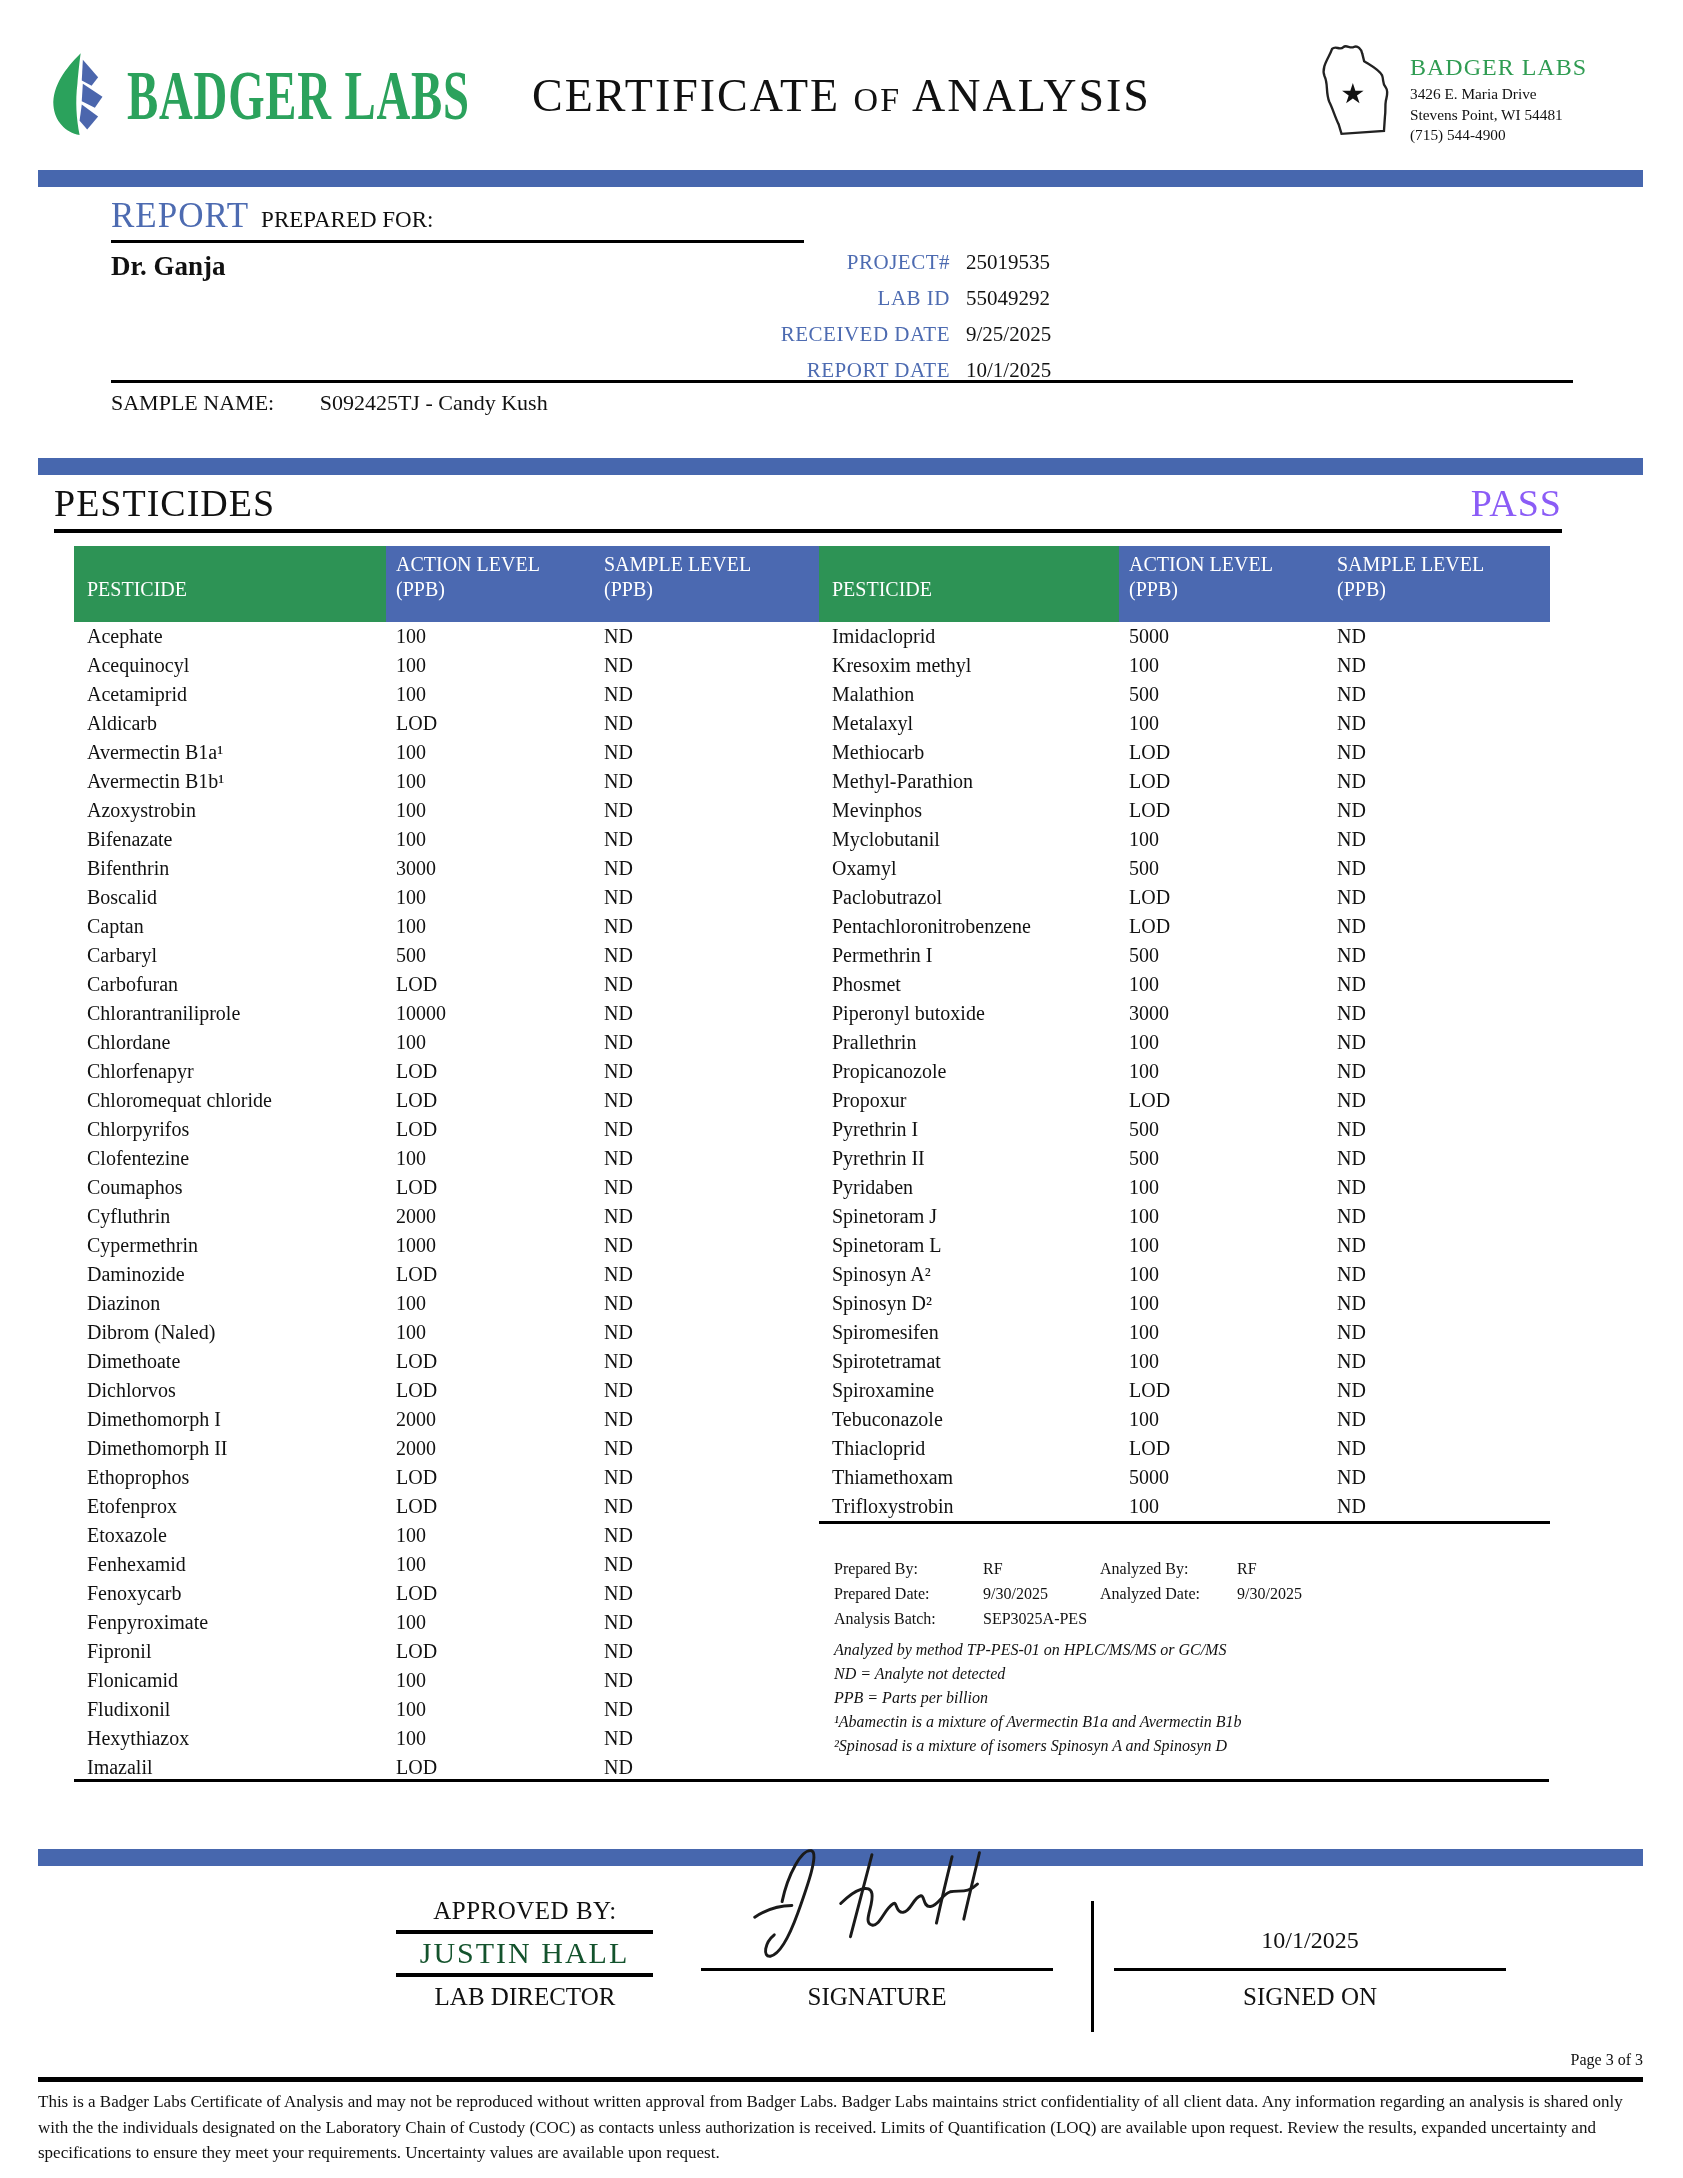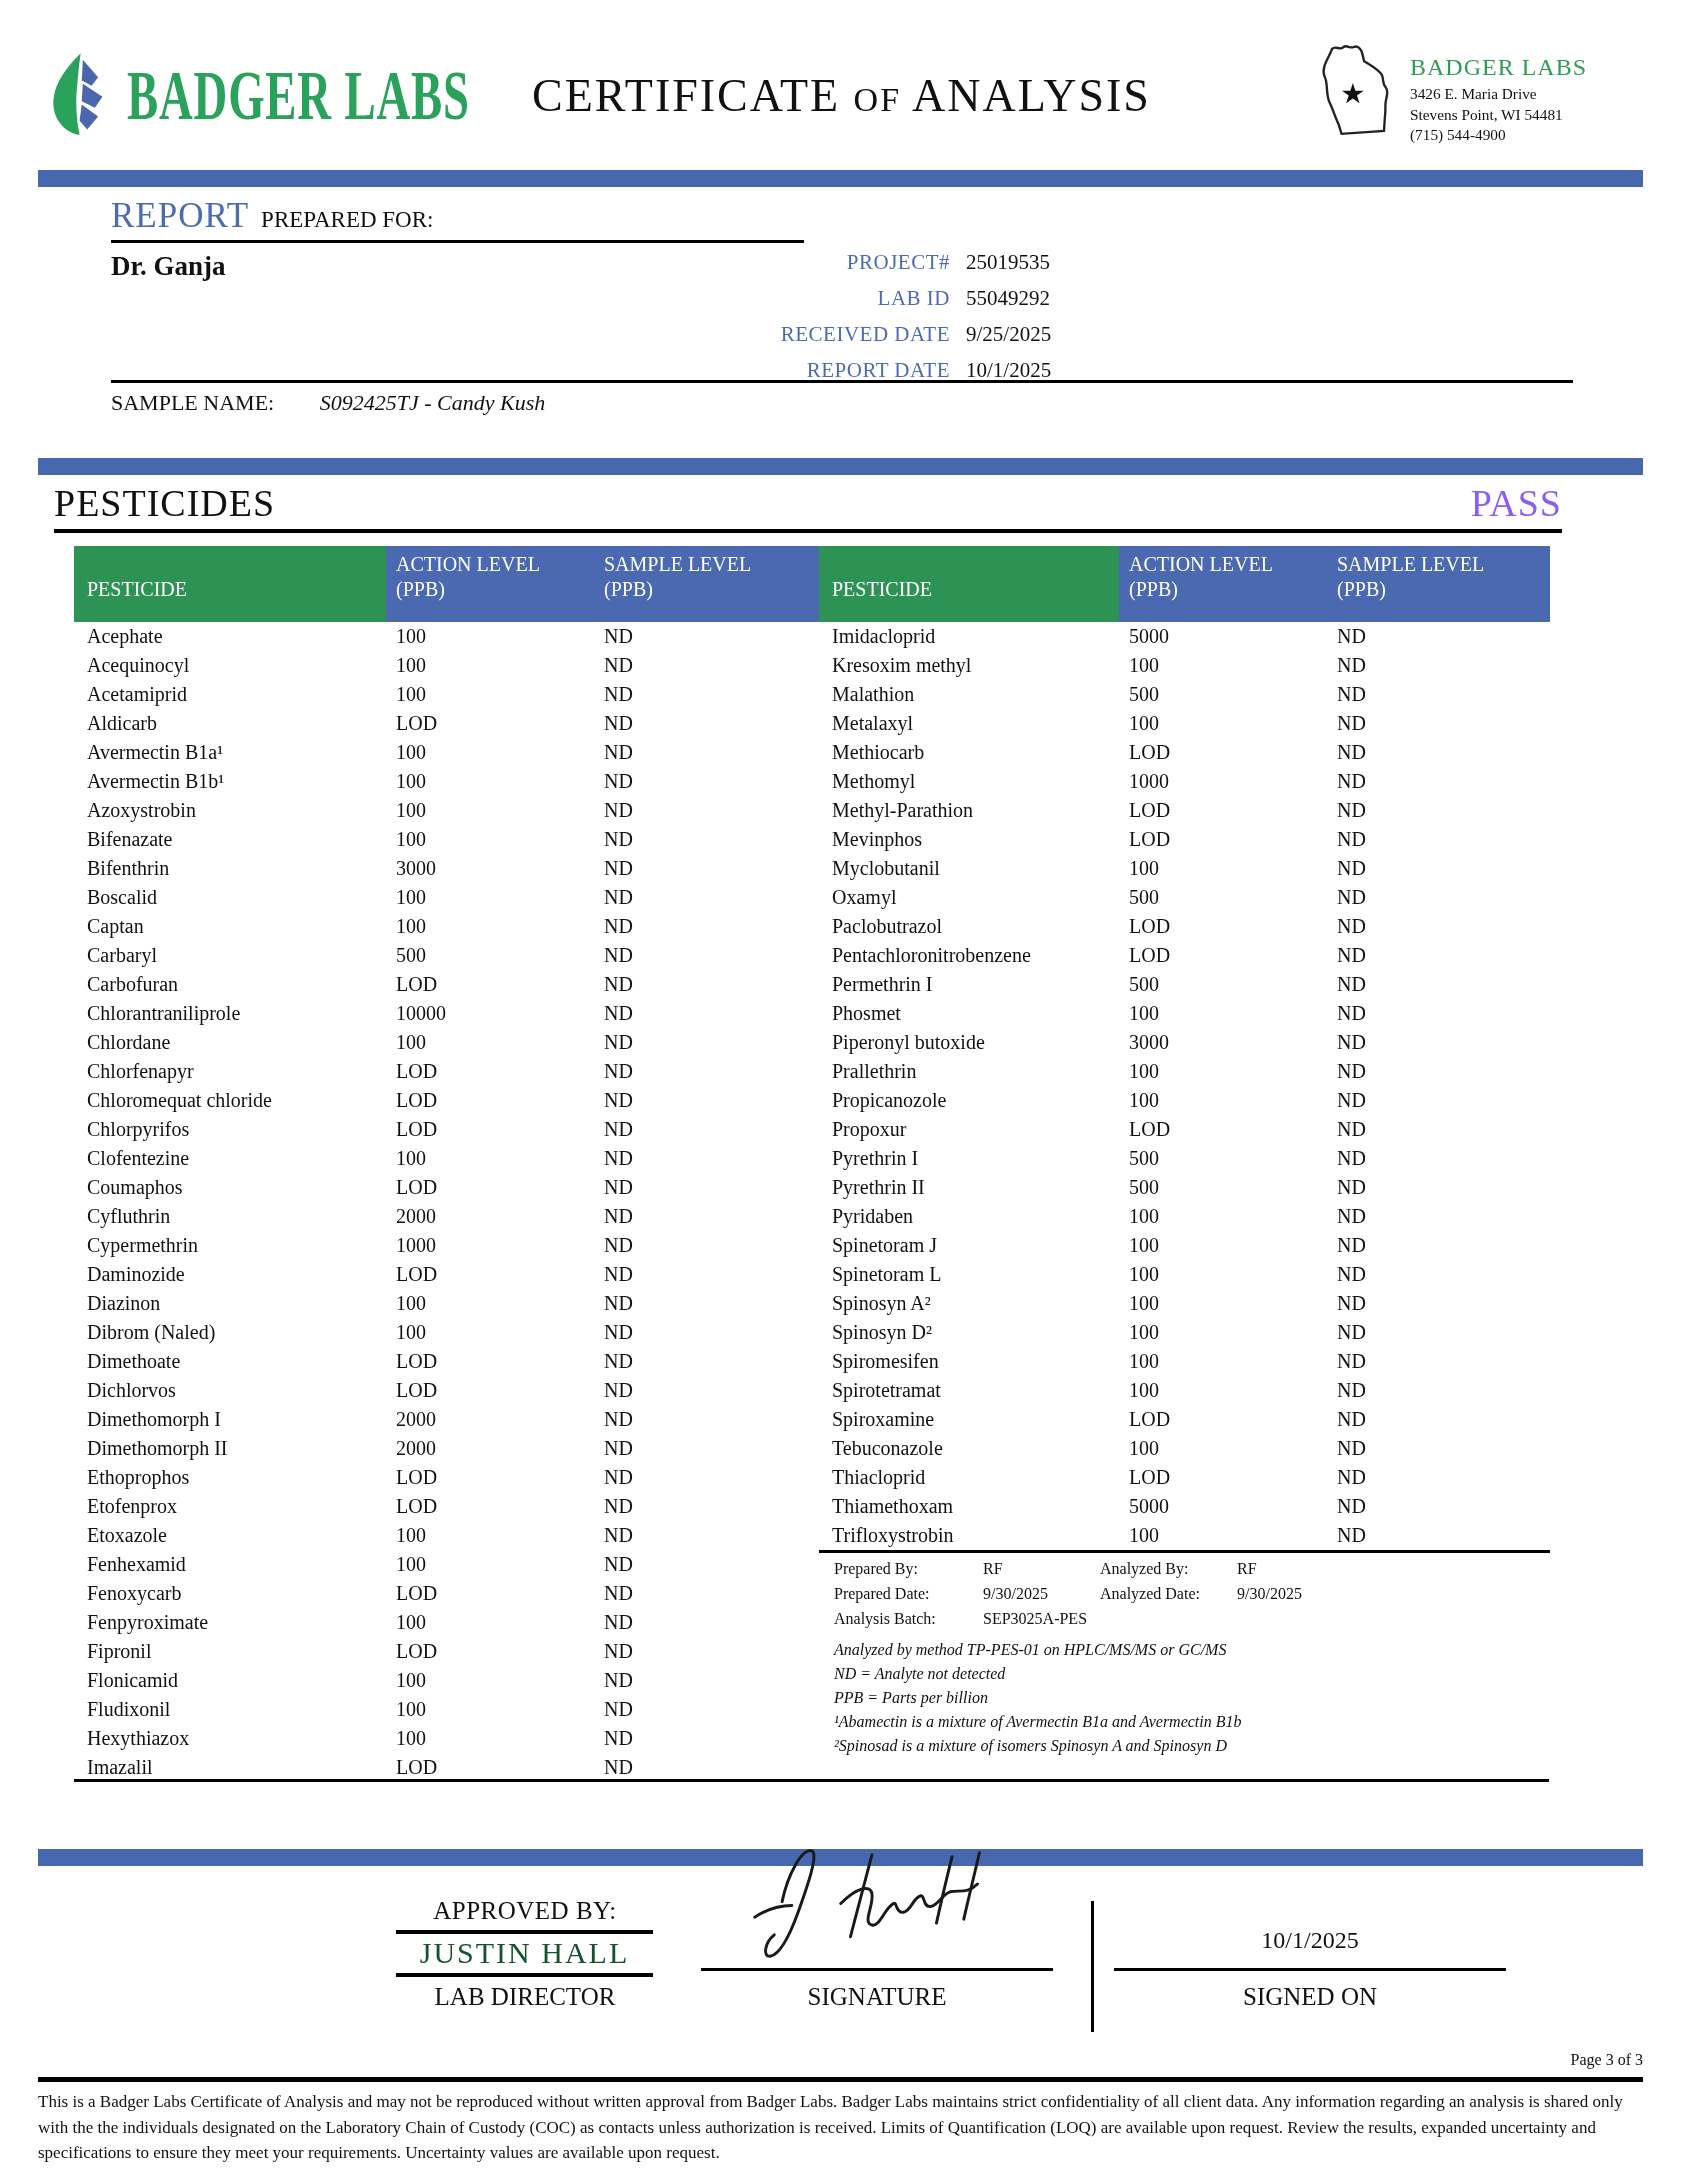--- a/index.html
+++ b/index.html
@@ -27,21 +27,21 @@
   .report-word{font-size:35px;color:#4d6bb1;letter-spacing:1px;}
   .prepared-for{font-size:23px;color:#111;margin-left:8px;}
   .report-underline{position:absolute;left:111px;top:240px;width:693px;height:3px;background:#000;}
   .client-name{position:absolute;left:111px;top:251px;font-size:27px;font-weight:bold;}
   .meta{position:absolute;left:554px;top:244px;width:554px;}
   .meta-row{display:flex;line-height:36px;}
   .meta-label{width:396px;text-align:right;color:#4d6bb1;font-size:21px;letter-spacing:0.5px;}
   .meta-value{margin-left:16px;font-size:21px;color:#111;}
   .sample-line{position:absolute;left:111px;top:380px;width:1462px;height:3px;background:#000;}
   .sample-row{position:absolute;left:111px;top:390px;font-size:22px;}
-  .sample-row .val{margin-left:40px;font-style:italic;}
+  .sample-row .val{margin-left:40px;}
   
   .section-head{position:absolute;left:54px;top:481px;width:1508px;border-bottom:4px solid #000;
     display:flex;justify-content:space-between;align-items:flex-end;padding-bottom:4px;}
   .section-title{font-size:38px;letter-spacing:1px;}
   .status-pass{font-size:38px;color:#8b5cf6;letter-spacing:1px;}
   .tables{position:absolute;left:74px;top:546px;width:1475px;display:flex;}
   table.pest{border-collapse:collapse;table-layout:fixed;}
   .pest th,.pest td{padding:0 0 0 10px;text-align:left;font-weight:normal;overflow:hidden;white-space:nowrap;}
   .pest th:first-child,.pest td:first-child{padding-left:13px;}
   .pest thead th{color:#fff;vertical-align:bottom;padding-bottom:20px;padding-top:6px;font-size:20px;line-height:1.25;height:61px;box-sizing:border-box;}
@@ -414,25 +414,20 @@
               <td>Metalaxyl</td>
               <td>100</td>
               <td>ND</td>
             </tr>
             <tr>
               <td>Methiocarb</td>
               <td>LOD</td>
               <td>ND</td>
             </tr>
             <tr>
-              <td>Methomyl</td>
-              <td>1000</td>
-              <td>ND</td>
-            </tr>
-            <tr>
               <td>Methyl-Parathion</td>
               <td>LOD</td>
               <td>ND</td>
             </tr>
             <tr>
               <td>Mevinphos</td>
               <td>LOD</td>
               <td>ND</td>
             </tr>
             <tr>

